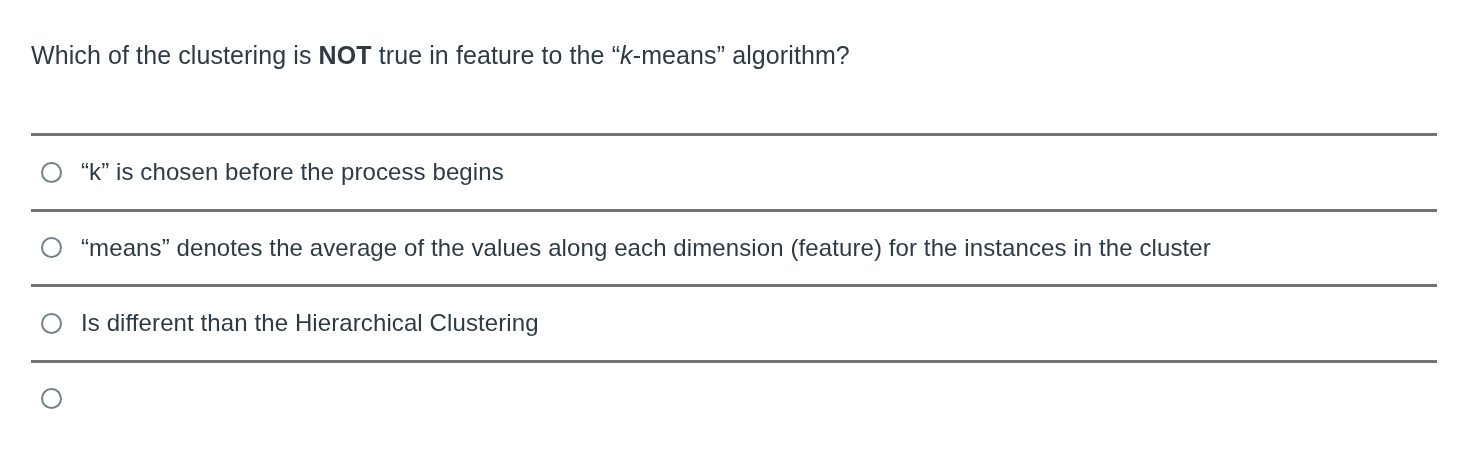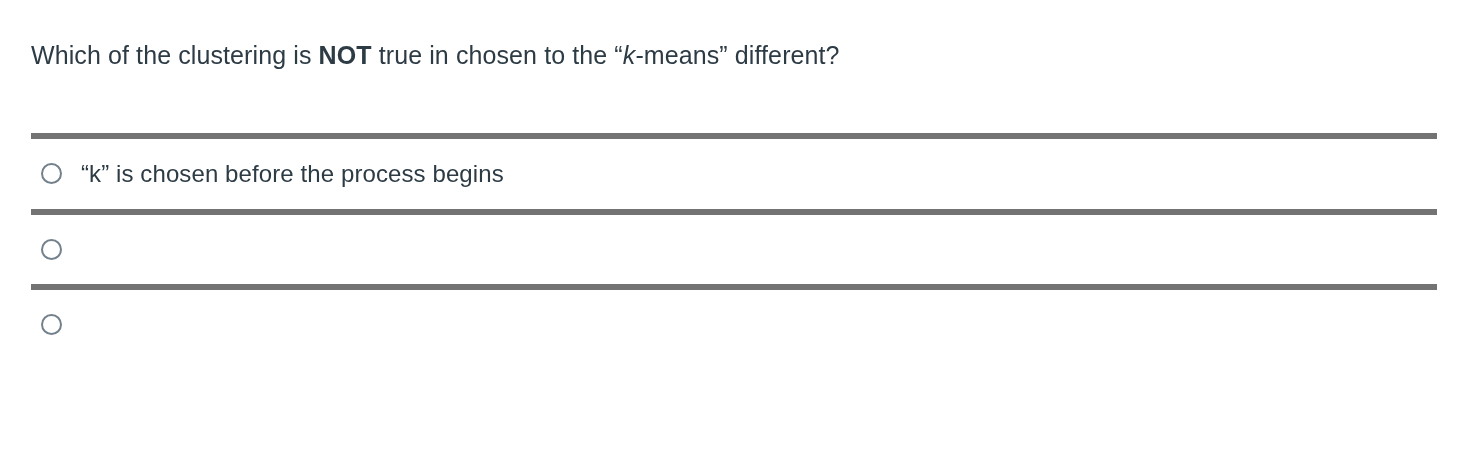--- a/index.html
+++ b/index.html
@@ -47,21 +47,21 @@
     left: 31px;
     top: 133px;
     width: 1406px;
   }
 
   .answer-row {
     position: relative;
     display: flex;
     align-items: center;
     height: 75.5px;
-    border-top: 6px solid #737373;
+    border-top: 3px solid #737373;
     box-sizing: border-box;
     padding-left: 10px;
   }
 
   .radio-icon {
     flex: 0 0 auto;
     width: 21px;
     height: 21px;
     border: 2px solid #73818c;
     border-radius: 50%;
@@ -76,33 +76,38 @@
     color: #2d3b45;
     letter-spacing: 0.1px;
     white-space: nowrap;
   }
 </style>
 </head>
 <body>
 
 <div class="quiz-question">
 
-  <div class="question-stem"><span>Which of the clustering is </span><span class="em-bold">NOT</span><span> true in chosen to the “</span><span class="em-italic">k</span><span>-means” different?</span></div>
+  <div class="question-stem"><span>Which of the clustering is </span><span class="em-bold">NOT</span><span> true in feature to the “</span><span class="em-italic">k</span><span>-means” algorithm?</span></div>
 
   <div class="answers">
 
     <div class="answer-row">
       <span class="radio-icon"></span>
       <span class="answer-text">“k” is chosen before the process begins</span>
     </div>
 
     <div class="answer-row">
       <span class="radio-icon"></span>
+      <span class="answer-text">“means” denotes the average of the values along each dimension (feature) for the instances in the cluster</span>
     </div>
 
+    <div class="answer-row">
+      <span class="radio-icon"></span>
+      <span class="answer-text">Is different than the Hierarchical Clustering</span>
+    </div>
 
     <div class="answer-row">
       <span class="radio-icon"></span>
     </div>
 
   </div>
 
 </div>
 
 </body></html>

